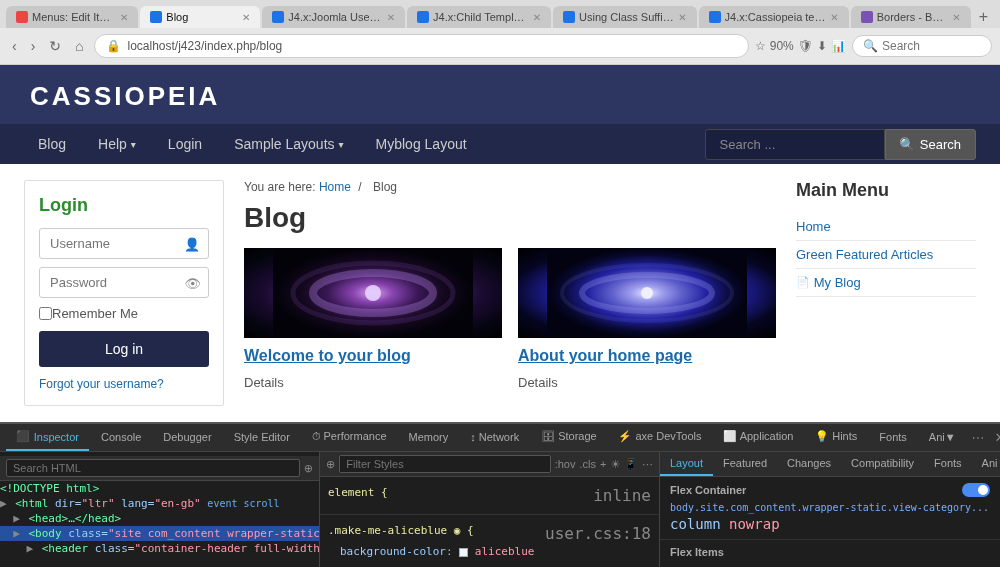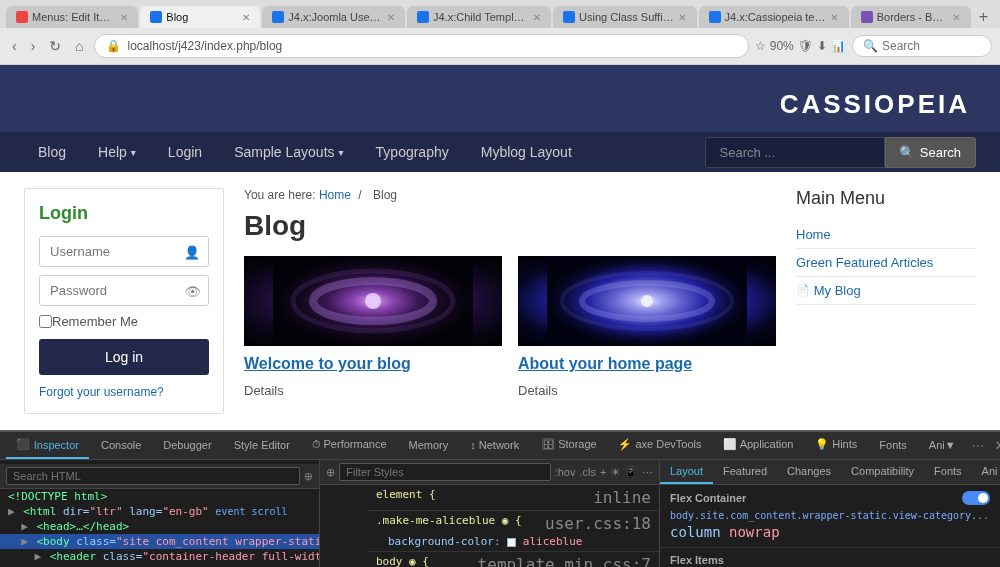--- a/index.html
+++ b/index.html
@@ -22,21 +22,21 @@
     .address-actions { display: flex; gap: 4px; align-items: center; }
     .addr-icon { color: #666; font-size: 12px; cursor: pointer; }
     .browser-search { display: flex; align-items: center; background: white; border: 1px solid #ccc; border-radius: 14px; padding: 3px 10px; font-size: 12px; gap: 4px; min-width: 140px; }
     .browser-search input { border: none; outline: none; font-size: 12px; width: 80px; }
 
     
     .website { background: white; }
 
     
     .site-header { background: #2d3561; color: white; }
-    .site-logo-bar { padding: 24px 30px 12px; text-align: right; }
+    .site-logo-bar { padding: 16px 30px 12px; }
     .site-logo { font-size: 26px; font-weight: 900; letter-spacing: 3px; color: white; }
     .site-nav { background: #22284a; display: flex; align-items: center; padding: 0 24px; justify-content: space-between; }
     .nav-links { display: flex; align-items: center; gap: 4px; }
     .nav-link { color: #ccc; text-decoration: none; padding: 12px 14px; font-size: 14px; display: flex; align-items: center; gap: 4px; cursor: pointer; }
     .nav-link .chevron { font-size: 10px; }
     .search-form { display: flex; align-items: center; gap: 0; }
     .search-input { background: #1a1f3e; border: 1px solid #444; color: white; padding: 7px 14px; border-radius: 3px 0 0 3px; font-size: 13px; width: 180px; }
     .search-input::placeholder { color: #888; }
     .search-btn { background: #555; border: 1px solid #666; color: white; padding: 7px 14px; cursor: pointer; border-radius: 0 3px 3px 0; font-size: 13px; display: flex; align-items: center; gap: 4px; }
 
@@ -76,51 +76,51 @@
     .form-group { margin-bottom: 8px; position: relative; }
     .form-group input { width: 100%; border: 1px solid #ccc; border-radius: 3px; padding: 7px 30px 7px 10px; font-size: 13px; color: #555; }
     .form-group .input-icon { position: absolute; right: 8px; top: 50%; transform: translateY(-50%); color: #888; font-size: 13px; }
     .remember-me { display: flex; align-items: center; font-size: 13px; color: #555; margin-bottom: 10px; }
     .remember-me input { width: auto; }
     .login-btn { width: 100%; background: #22284a; color: white; border: none; padding: 10px; border-radius: 3px; font-size: 14px; cursor: pointer; margin-bottom: 10px; }
     .login-links { font-size: 12px; }
     .login-links a { color: #1a6aab; text-decoration: none; display: block; }
 
     
-    .main-menu-title { font-size: 18px; font-weight: 400; color: #333; margin-bottom: 12px; }
+    .main-menu-title { font-size: 18px; font-weight: 700; color: #333; margin-bottom: 12px; }
     .menu-item { padding: 6px 0; border-bottom: 1px solid #e8e8e8; }
     .menu-item a { color: #1a6aab; text-decoration: none; font-size: 13px; }
     .menu-item.featured a { font-weight: 500; }
     .menu-item.myblog a { display: flex; align-items: center; gap: 4px; }
     .menu-icon { color: #1a6aab; font-size: 11px; }
 
     
     .devtools { background: #1e1e1e; border-top: 2px solid #555; height: 185px; display: flex; flex-direction: column; }
     .devtools-tabs { display: flex; align-items: center; background: #2d2d2d; border-bottom: 1px solid #444; padding: 0 6px; gap: 2px; overflow: hidden; }
     .dt-tab { padding: 6px 10px; font-size: 11px; color: #aaa; cursor: pointer; border-bottom: 2px solid transparent; white-space: nowrap; display: flex; align-items: center; gap: 4px; }
     .dt-tab.active { color: #4db6e8; border-bottom-color: #4db6e8; }
     .devtools-body { display: flex; flex: 1; overflow: hidden; }
     
     
     .html-panel { width: 320px; flex-shrink: 0; border-right: 1px solid #444; overflow-y: auto; padding: 4px 0; }
     .html-search { display: flex; align-items: center; background: #2d2d2d; border-bottom: 1px solid #444; padding: 3px 6px; gap: 4px; }
     .html-search input { background: #1e1e1e; border: 1px solid #555; color: #ddd; padding: 2px 6px; font-size: 11px; border-radius: 2px; flex: 1; }
-    .html-line { font-family: monospace; font-size: 11px; padding: 1px 8px; color: #aaa; cursor: pointer; white-space: nowrap; }
+    .html-line { font-family: monospace; font-size: 11px; padding: 1px 0; color: #aaa; cursor: pointer; white-space: nowrap; }
     .html-line.selected { background: #2650a0; color: white; }
     .html-line .tag { color: #6fa; }
     .html-line .attr { color: #9cf; }
     .html-line .value { color: #f9a; }
     .html-line .arrow { color: #888; margin-right: 2px; cursor: pointer; }
 
     
     .styles-panel { width: 340px; flex-shrink: 0; border-right: 1px solid #444; overflow-y: auto; }
     .filter-row { display: flex; align-items: center; background: #2d2d2d; border-bottom: 1px solid #444; padding: 3px 6px; gap: 4px; }
     .filter-input { background: #1e1e1e; border: 1px solid #555; color: #ddd; padding: 2px 6px; font-size: 11px; border-radius: 2px; flex: 1; }
     .filter-icons { display: flex; gap: 4px; color: #888; font-size: 11px; }
-    .style-rule { padding: 3px 8px; border-bottom: 1px solid #333; font-family: monospace; font-size: 11px; margin-left: 48px; }
+    .style-rule { padding: 9px 8px; border-bottom: 1px solid #333; font-family: monospace; font-size: 11px; }
     .rule-selector { color: #e8e8a0; }
     .rule-source { color: #888; font-size: 16px; float: right; }
     .rule-prop { color: #9cf; padding-left: 12px; }
     .rule-val { color: #f9a; }
     .rule-colon { color: #aaa; }
 
     
     .layout-panel { flex: 1; overflow-y: auto; }
     .layout-tabs { display: flex; background: #2d2d2d; border-bottom: 1px solid #444; font-size: 11px; }
     .lt-tab { padding: 5px 10px; color: #aaa; cursor: pointer; border-bottom: 2px solid transparent; }
@@ -211,21 +211,20 @@
         <a class="nav-link">Blog</a>
         <a class="nav-link">
           <span>Help</span>
           <span class="chevron">▾</span>
         </a>
         <a class="nav-link">Login</a>
         <a class="nav-link">
           <span>Sample Layouts</span>
           <span class="chevron">▾</span>
         </a>
-        <a class="nav-link">Typography</a>
         <a class="nav-link">Myblog Layout</a>
       </div>
       <div class="search-form">
         <input class="search-input" type="text" placeholder="Search ..." style="">
         <button class="search-btn">
           <span>🔍</span>
           <span>Search</span>
         </button>
       </div>
     </div>

